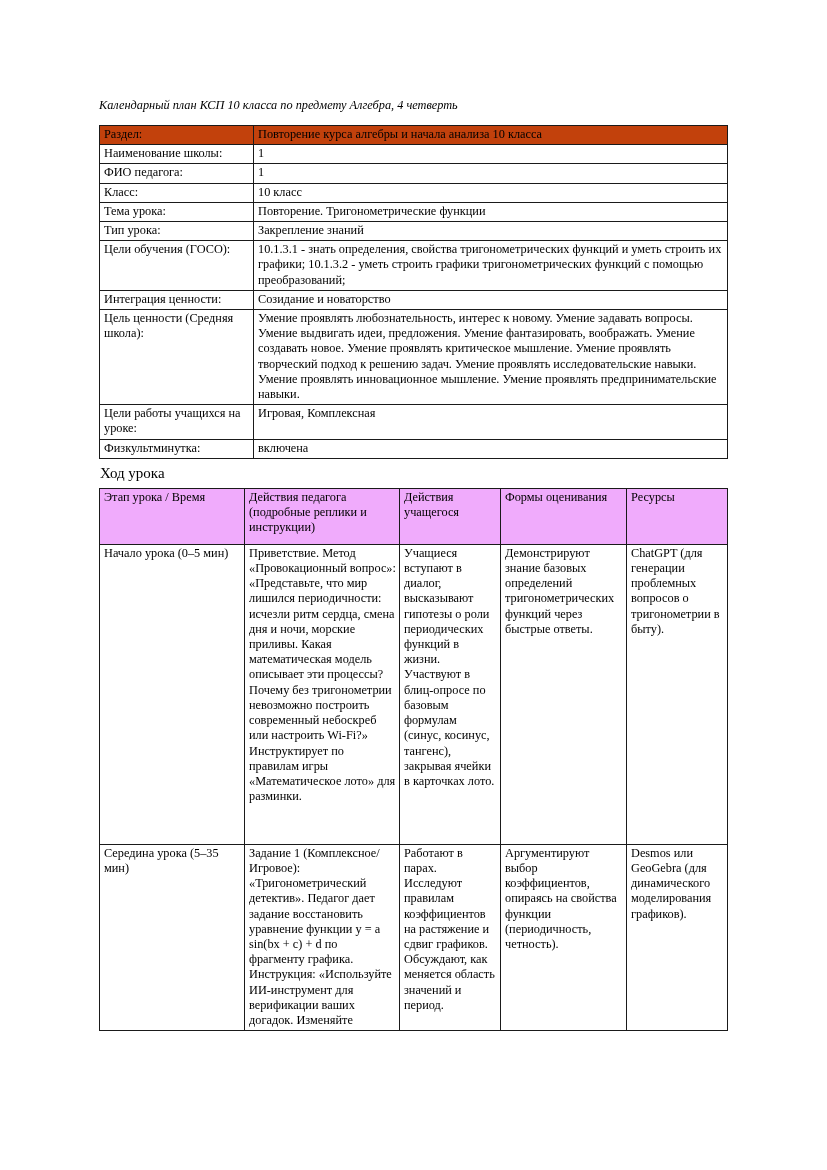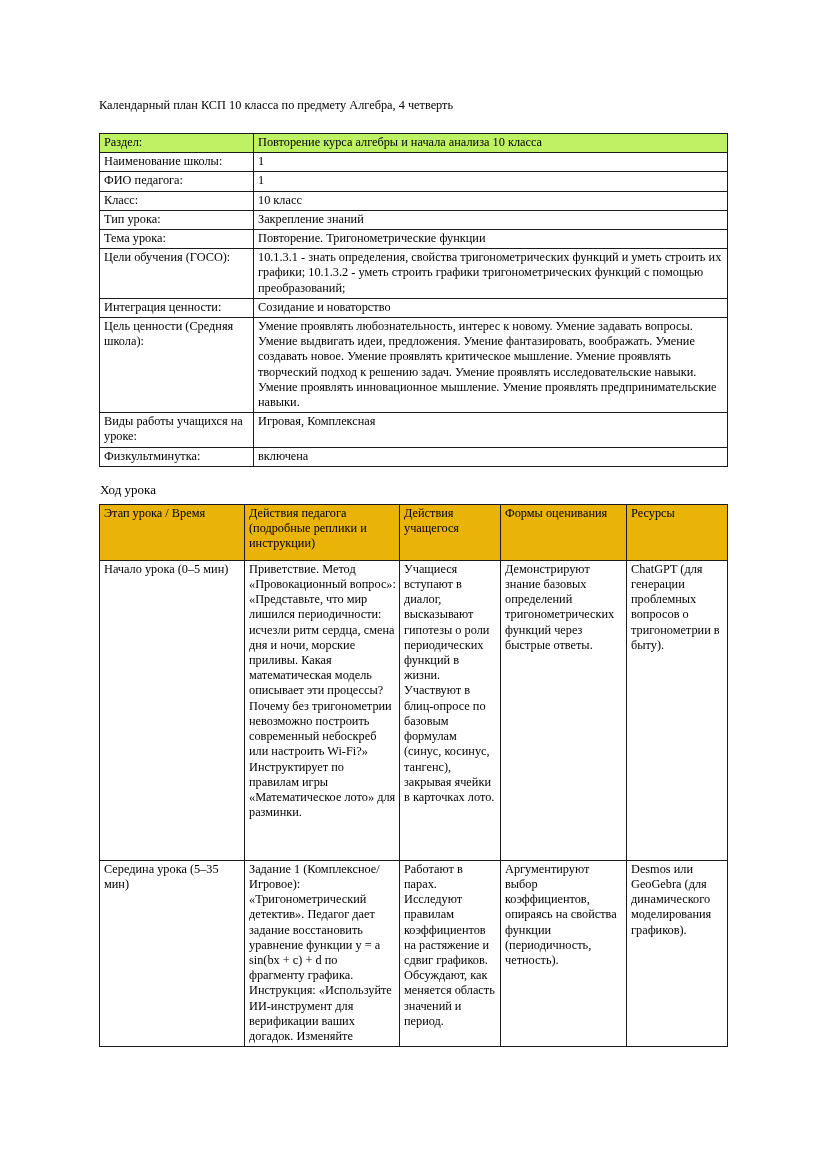--- a/index.html
+++ b/index.html
@@ -26,22 +26,23 @@
   }
   .content {
     position: absolute;
     left: 99px;
     top: 98px;
     width: 629px;
   }
   .doc-title {
     font-size: 12.3px;
     line-height: 15px;
-    margin: 0 0 20px 0;
+    margin: 0 0 12px 0;
     white-space: nowrap;
+    font-style: italic;
   }
   table.kv, table.flow {
     border-collapse: collapse;
     width: 628px;
     table-layout: fixed;
     font-size: 12.3px;
     line-height: 15.2px;
   }
   table.kv td, table.flow td, table.flow th {
     border: 1px solid #1a1a1a;
@@ -49,36 +50,36 @@
     vertical-align: top;
     text-align: left;
     font-weight: normal;
     word-wrap: break-word;
     overflow-wrap: break-word;
     hyphens: none;
   }
   table.kv col.c1 { width: 154px; }
   table.kv col.c2 { width: 474px; }
 
-  .shaded { background: #bef264; }
+  .shaded { background: #c2410c; }
 
   .subtitle {
-    font-size: 13px;
+    font-size: 15px;
     line-height: 15px;
-    margin: 15px 0 7px 1px;
+    margin: 7px 0 7px 1px;
   }
 
   table.flow col.f1 { width: 145px; }
   table.flow col.f2 { width: 155px; }
   table.flow col.f3 { width: 101px; }
   table.flow col.f4 { width: 126px; }
   table.flow col.f5 { width: 101px; }
 
   table.flow thead td {
-    background: #eab308;
+    background: #f0abfc;
     height: 52px;
   }
 
   .row-tall td { height: 296px; }
   .row-clip td { height: 182px; }
 </style>
 </head>
 <body>
 
 <div class="page">
@@ -102,41 +103,41 @@
         </tr>
         <tr>
           <td>ФИО педагога:</td>
           <td>1</td>
         </tr>
         <tr>
           <td>Класс:</td>
           <td>10 класс</td>
         </tr>
         <tr>
+          <td>Тема урока:</td>
+          <td>Повторение. Тригонометрические функции</td>
+        </tr>
+        <tr>
           <td>Тип урока:</td>
           <td>Закрепление знаний</td>
-        </tr>
-        <tr>
-          <td>Тема урока:</td>
-          <td>Повторение. Тригонометрические функции</td>
         </tr>
         <tr>
           <td>Цели обучения (ГОСО):</td>
           <td>10.1.3.1 - знать определения, свойства тригонометрических функций и уметь строить их графики; 10.1.3.2 - уметь строить графики тригонометрических функций с помощью преобразований;</td>
         </tr>
         <tr>
           <td>Интеграция ценности:</td>
           <td>Созидание и новаторство</td>
         </tr>
         <tr>
           <td>Цель ценности (Средняя школа):</td>
           <td>Умение проявлять любознательность, интерес к новому. Умение задавать вопросы. Умение выдвигать идеи, предложения. Умение фантазировать, воображать. Умение создавать новое. Умение проявлять критическое мышление. Умение проявлять творческий подход к решению задач. Умение проявлять исследовательские навыки. Умение проявлять инновационное мышление. Умение проявлять предпринимательские навыки.</td>
         </tr>
         <tr>
-          <td>Виды работы учащихся на уроке:</td>
+          <td>Цели работы учащихся на уроке:</td>
           <td>Игровая, Комплексная</td>
         </tr>
         <tr>
           <td>Физкультминутка:</td>
           <td>включена</td>
         </tr>
       </tbody>
     </table>
 
     <div class="subtitle">Ход урока</div>

